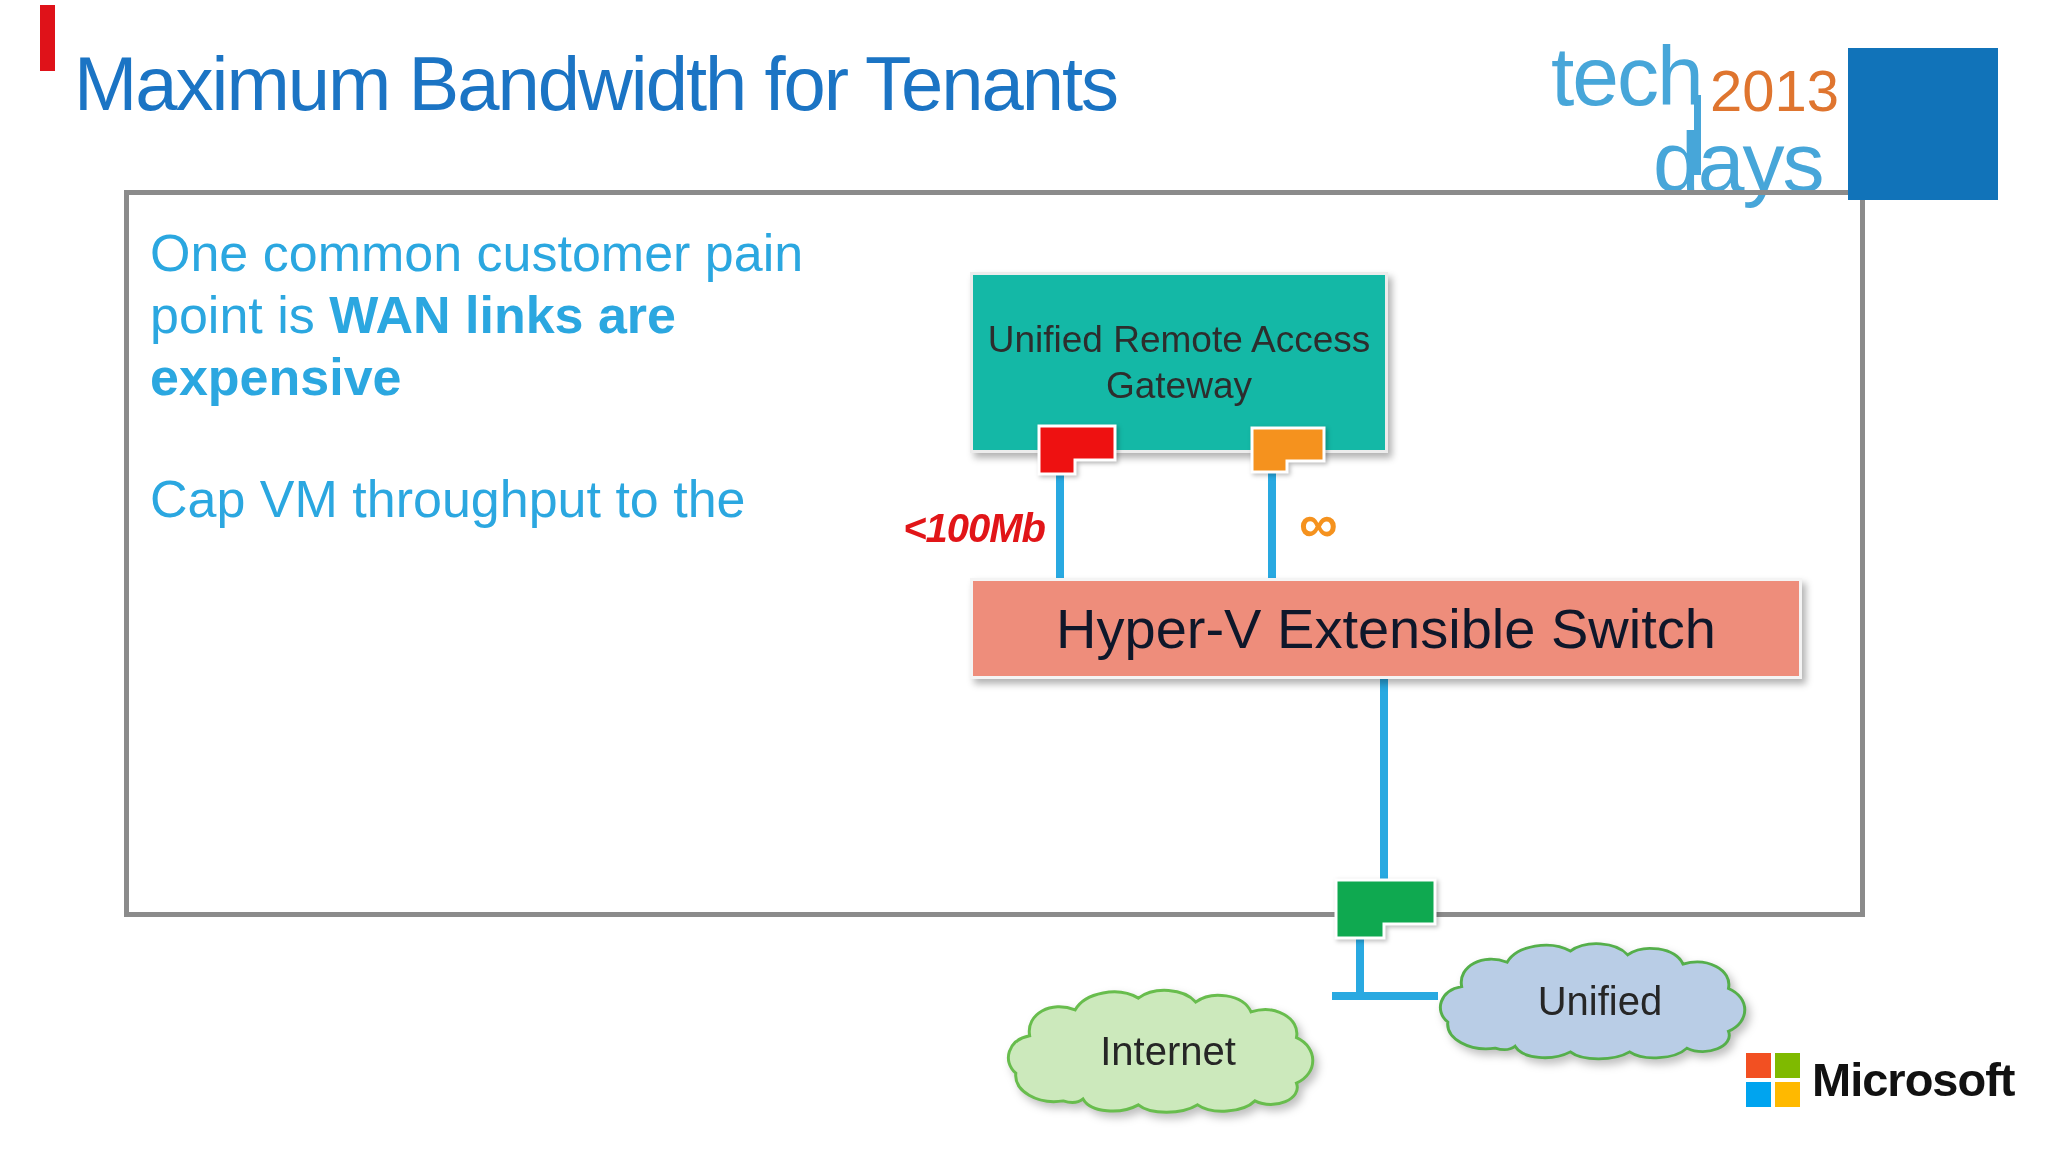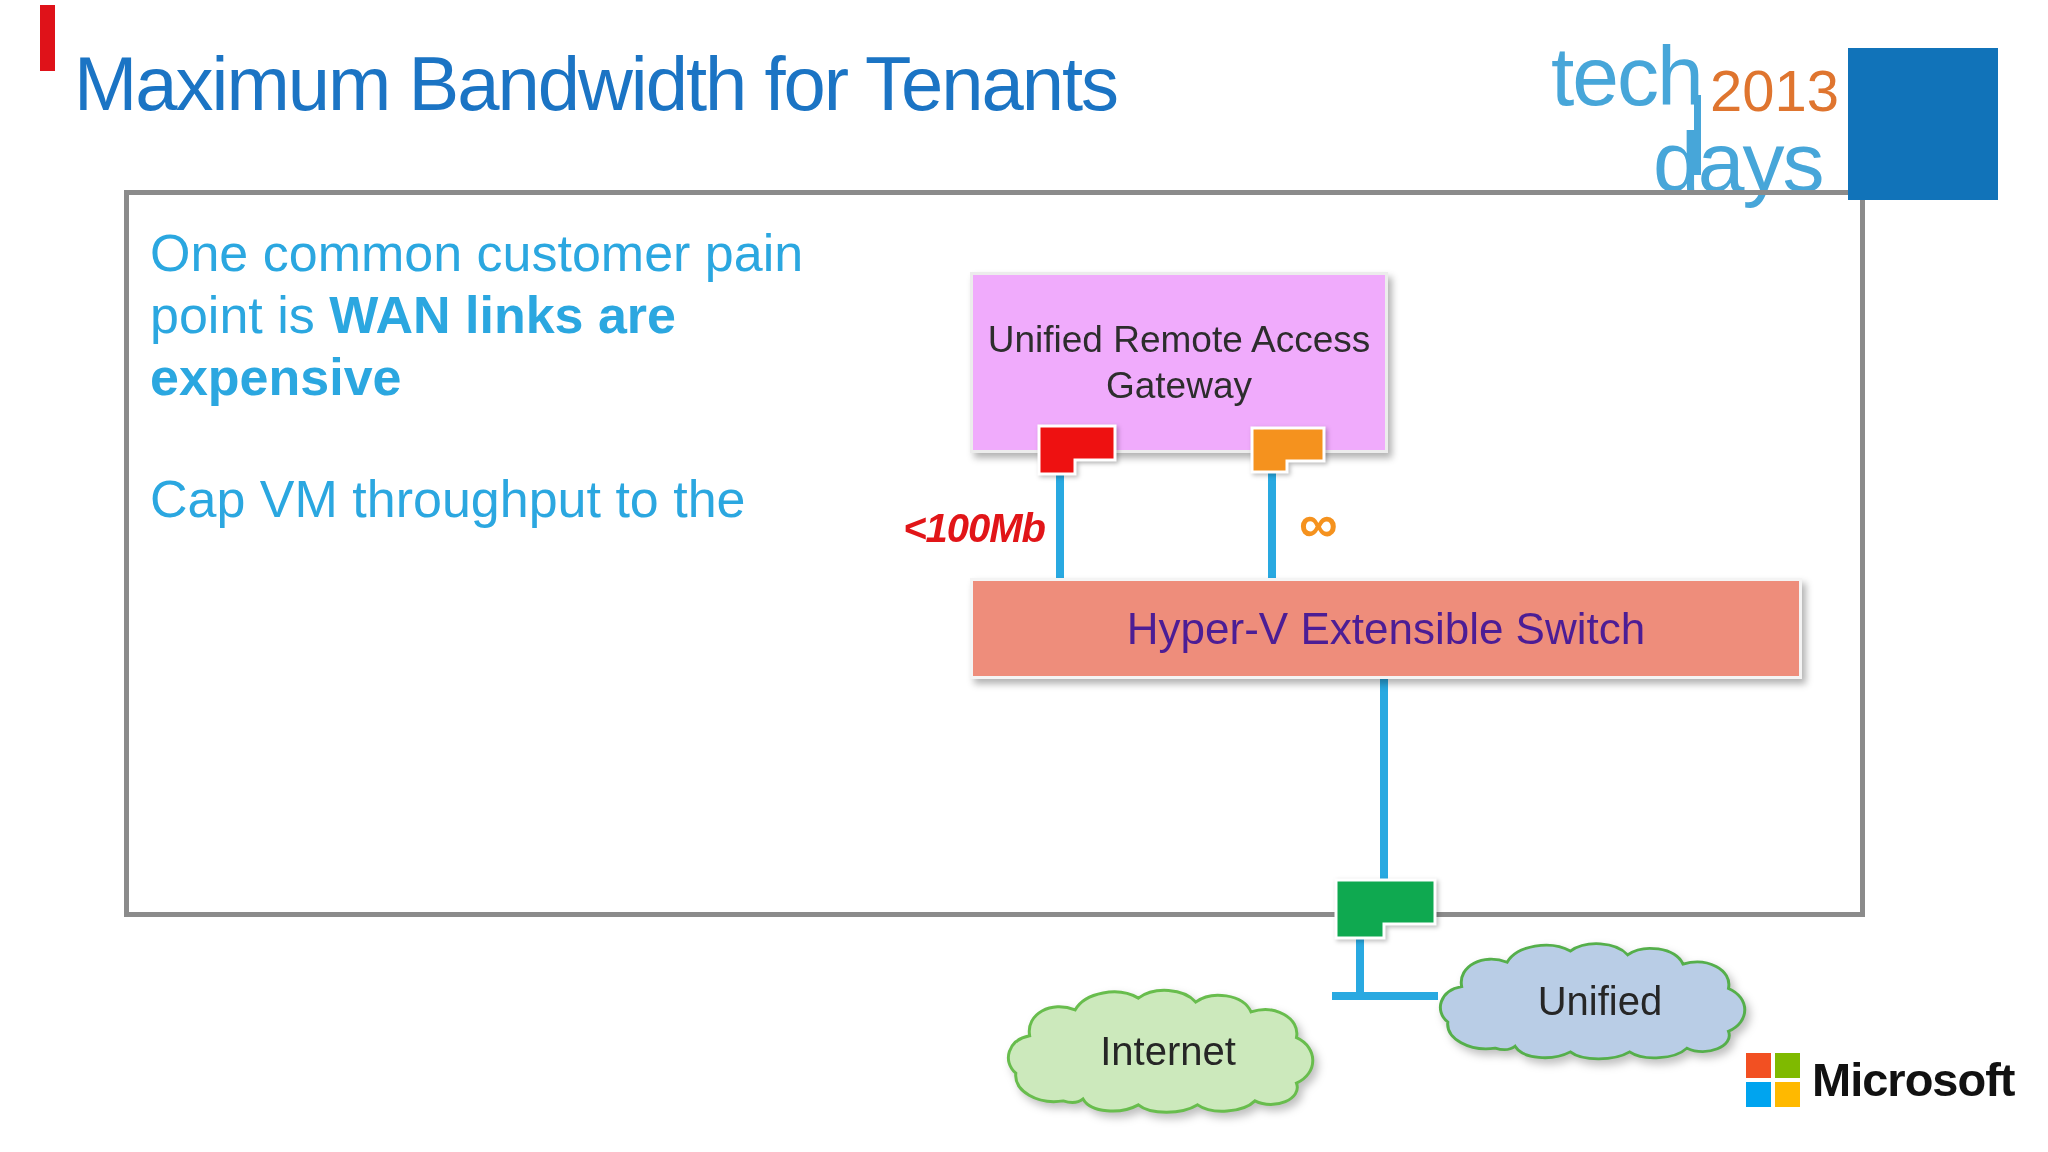--- a/index.html
+++ b/index.html
@@ -22,30 +22,30 @@
   .td-square{position:absolute;left:1848px;top:48px;width:150px;height:152px;background:#1173b9;z-index:5;}
   
   .frame{position:absolute;left:124px;top:190px;width:1741px;height:727px;border:5px solid #8b8b8b;box-sizing:border-box;z-index:1;}
   
   .pain{position:absolute;left:150px;top:222px;font-size:52px;line-height:62px;color:#2ba7e0;z-index:2;}
   .pain b{font-weight:700;}
   .capnote{position:absolute;left:150px;top:468px;font-size:52px;line-height:62px;color:#2ba7e0;z-index:2;}
   
   .gateway{
     position:absolute;left:970px;top:272px;width:418px;height:181px;box-sizing:border-box;
-    background:#f0abfc;border:3px solid #ececec;box-shadow:4px 5px 7px rgba(0,0,0,0.3);
+    background:#14b8a6;border:3px solid #ececec;box-shadow:4px 5px 7px rgba(0,0,0,0.3);
     display:flex;flex-direction:column;align-items:center;justify-content:center;
     font-size:37px;line-height:46px;color:#2d2d2d;z-index:2;text-align:center;
   }
   
   .switch{
     position:absolute;left:970px;top:578px;width:832px;height:101px;box-sizing:border-box;
     background:#ee8d7b;border:3px solid #f4f4f4;box-shadow:4px 5px 7px rgba(0,0,0,0.3);
     display:flex;align-items:center;justify-content:center;
-    font-size:44px;color:#4c1d95;z-index:2;
+    font-size:56px;color:#0f172a;z-index:2;
   }
   
   .vline,.hline{position:absolute;background:#29a9e1;z-index:2;}
   .line-a{left:1056px;top:472px;width:8px;height:108px;}
   .line-b{left:1268px;top:470px;width:8px;height:110px;}
   .line-c{left:1380px;top:676px;width:8px;height:207px;}
   .line-d{left:1356px;top:936px;width:8px;height:62px;}
   .line-h{left:1332px;top:992px;width:106px;height:8px;}
   
   .port{position:absolute;z-index:4;filter:drop-shadow(2px 2px 2px rgba(0,0,0,0.25));}

